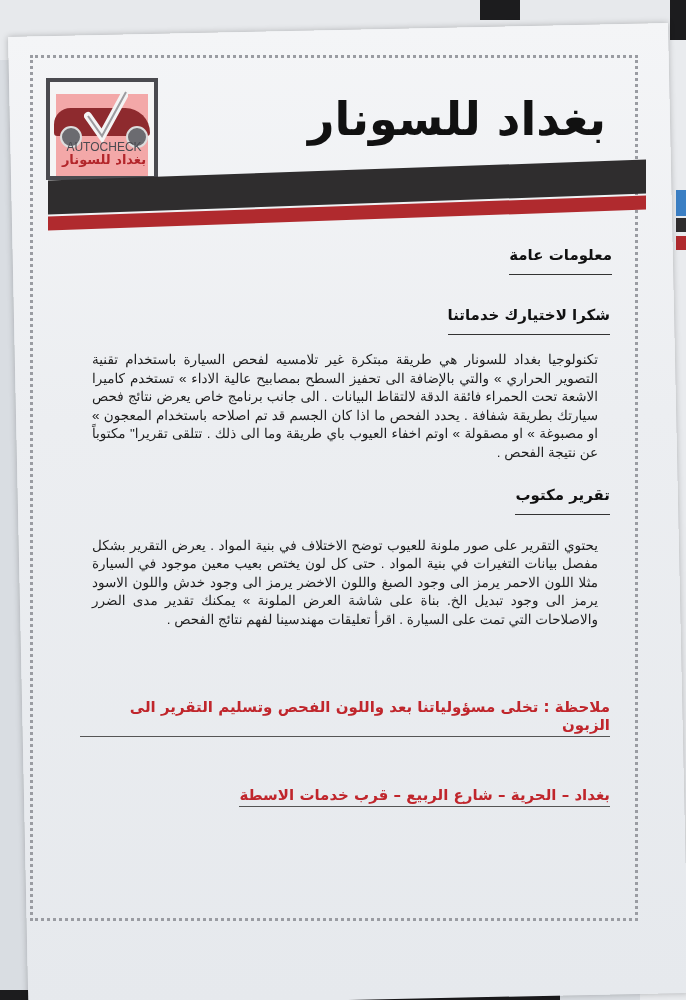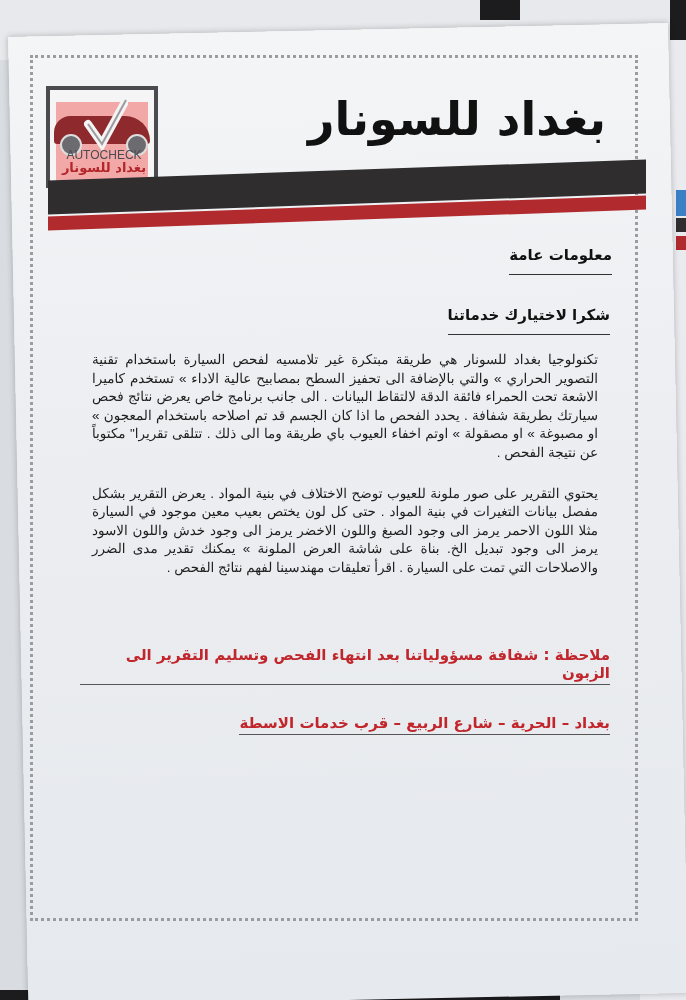--- a/index.html
+++ b/index.html
@@ -23,21 +23,20 @@
     position:absolute; left:30px; top:55px; width:602px; height:860px;
     border:3px dotted #9a9ca2;
   }
   .header {
     position:absolute; left:46px; top:78px; width:580px; height:110px;
   }
   .logo {
     position:absolute; left:0; top:0; width:112px; height:102px;
     border:4px solid #4a4a4f; background:#f5f5f5; box-sizing:border-box;
     overflow:hidden;
-    margin-top:8px;
   }
   .logo-bg {
     position:absolute; left:6px; top:12px; width:92px; height:82px;
     background:#f3a8a8;
   }
   .logo-car {
     position:absolute; left:4px; top:26px; width:96px; height:28px;
     background:#8e2a2e; border-radius:20px 30px 4px 4px;
   }
   .logo-wheel {
@@ -124,21 +123,24 @@
 
 <div class="content">
   <div style="margin-right:-2px;">
     <span class="h-sub">معلومات عامة</span>
   </div>
   <div style="margin-top:30px;text-decoration:underline;">
     <span class="h-sub">شكرا لاختيارك خدماتنا</span>
   </div>
   <p class="para" style="margin-top:16px;">تكنولوجيا بغداد للسونار هي طريقة مبتكرة غير تلامسيه لفحص السيارة باستخدام تقنية التصوير الحراري » والتي بالإضافة الى تحفيز السطح بمصابيح عالية الاداء » تستخدم كاميرا الاشعة تحت الحمراء فائقة الدقة لالتقاط البيانات . الى جانب برنامج خاص يعرض نتائج فحص سيارتك بطريقة شفافة . يحدد الفحص ما اذا كان الجسم قد تم اصلاحه باستخدام المعجون » او مصبوغة » او مصقولة » اوتم اخفاء العيوب باي طريقة وما الى ذلك . تتلقى تقريرا" مكتوباً عن نتيجة الفحص .</p>
 
+  <div style="margin-top:22px;">
+    <span class="h-sub">تقرير مكتوب</span>
+  </div>
   <p class="para" style="margin-top:22px;">يحتوي التقرير على صور ملونة للعيوب توضح الاختلاف في بنية المواد . يعرض التقرير بشكل مفصل بيانات التغيرات في بنية المواد . حتى كل لون يختص بعيب معين موجود في السيارة مثلا اللون الاحمر يرمز الى وجود الصبغ واللون الاخضر يرمز الى وجود خدش واللون الاسود يرمز الى وجود تبديل الخ. بناة على شاشة العرض الملونة » يمكنك تقدير مدى الضرر والاصلاحات التي تمت على السيارة . اقرأ تعليقات مهندسينا لفهم نتائج الفحص .</p>
 
   <div style="margin-top:68px;">
-    <span class="note">ملاحظة : شفافة مسؤولياتنا بعد انتهاء الفحص وتسليم التقرير الى الزبون</span>
+    <span class="note">ملاحظة : تخلى مسؤولياتنا بعد واللون الفحص وتسليم التقرير الى الزبون</span>
   </div>
-  <div style="margin-top:28px;">
+  <div style="margin-top:48px;">
     <span class="note">بغداد – الحرية – شارع الربيع – قرب خدمات الاسطة</span>
   </div>
 </div>
 
 </body></html>

